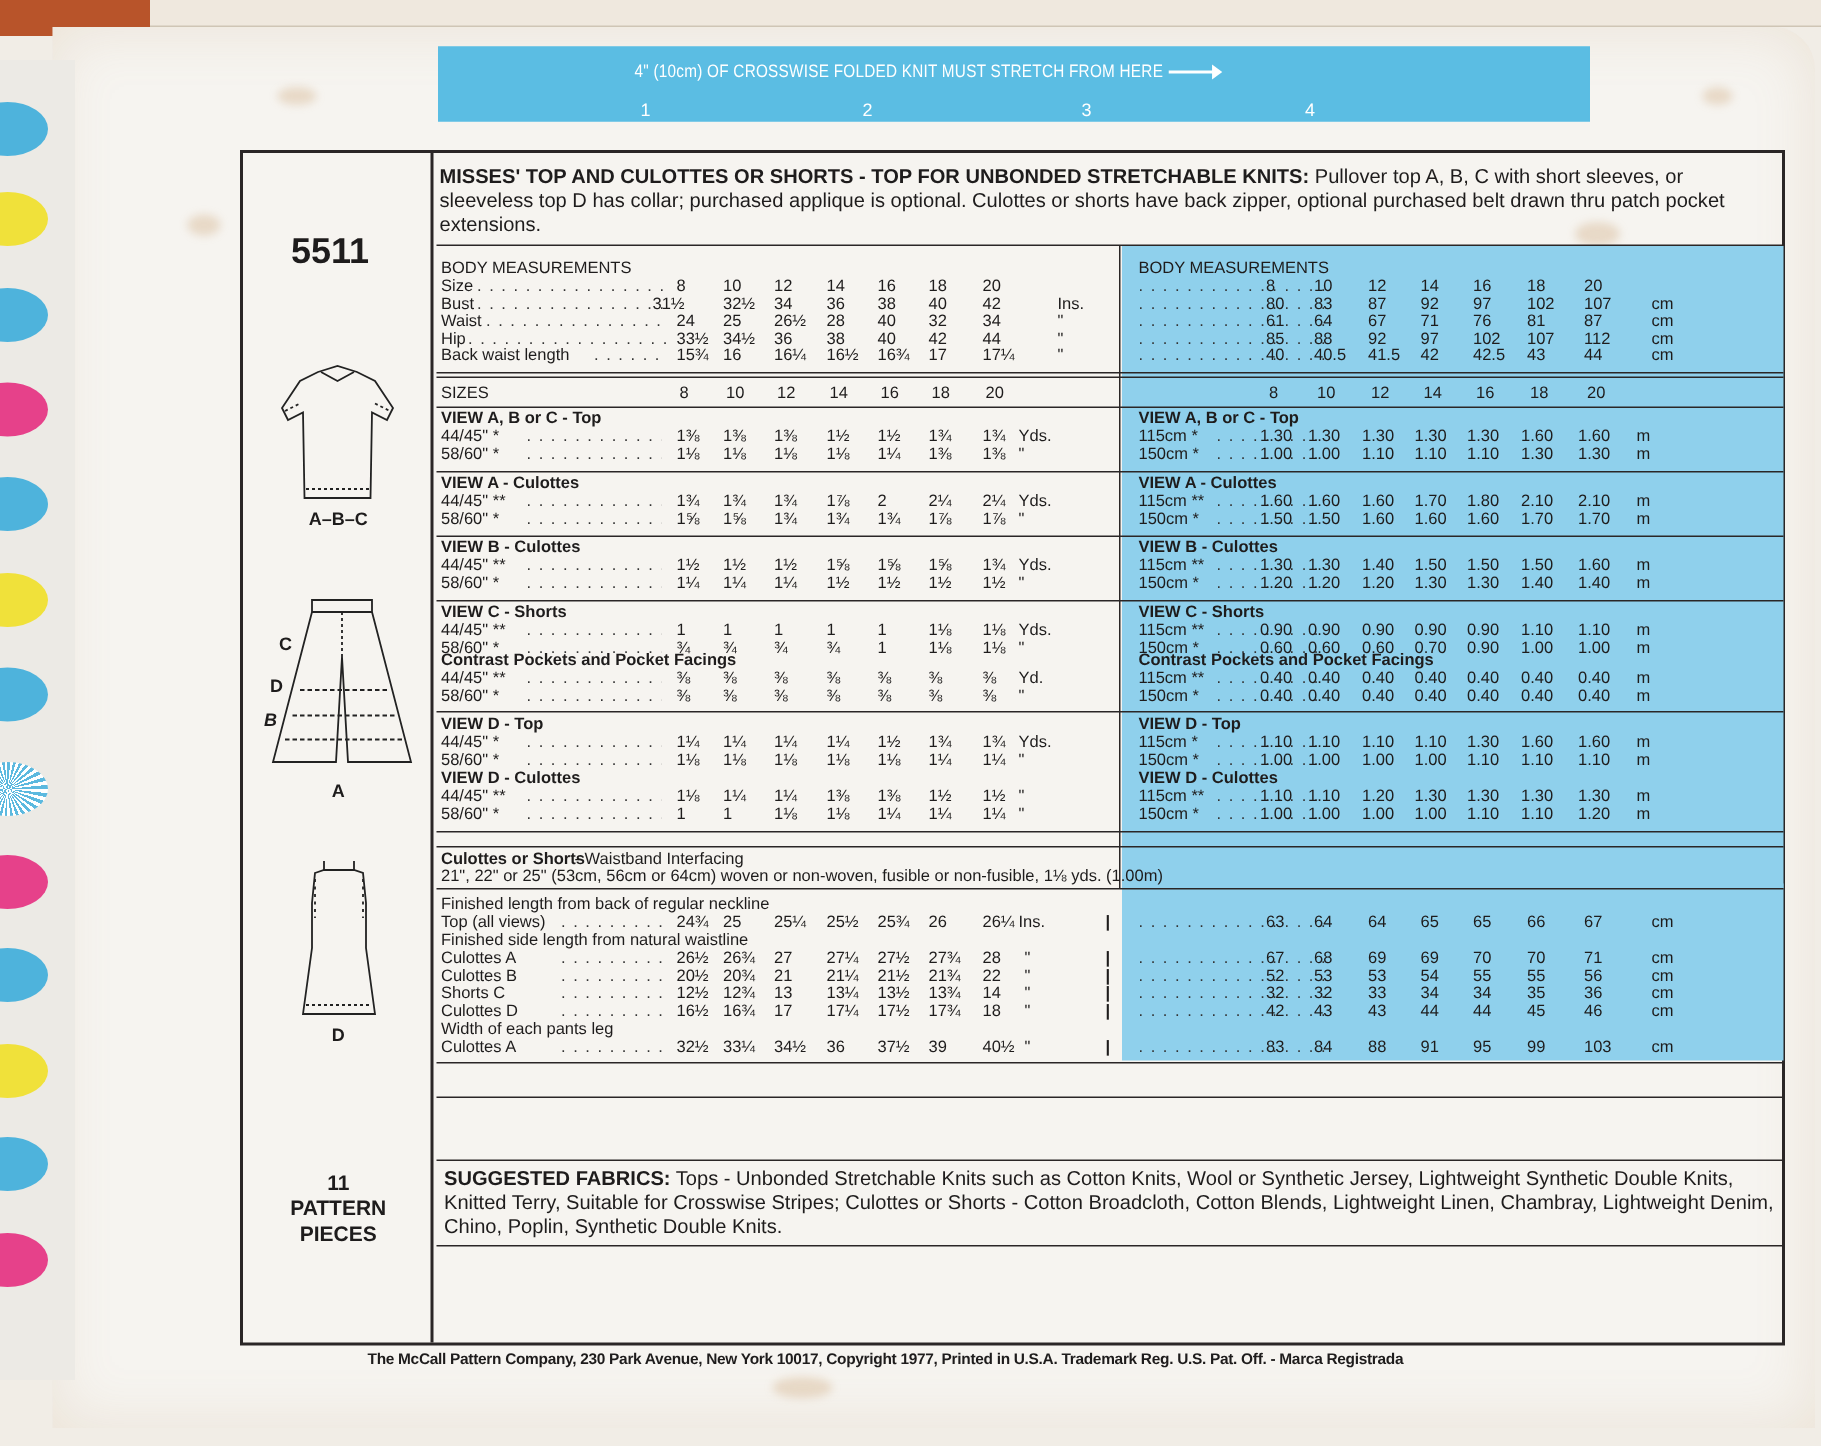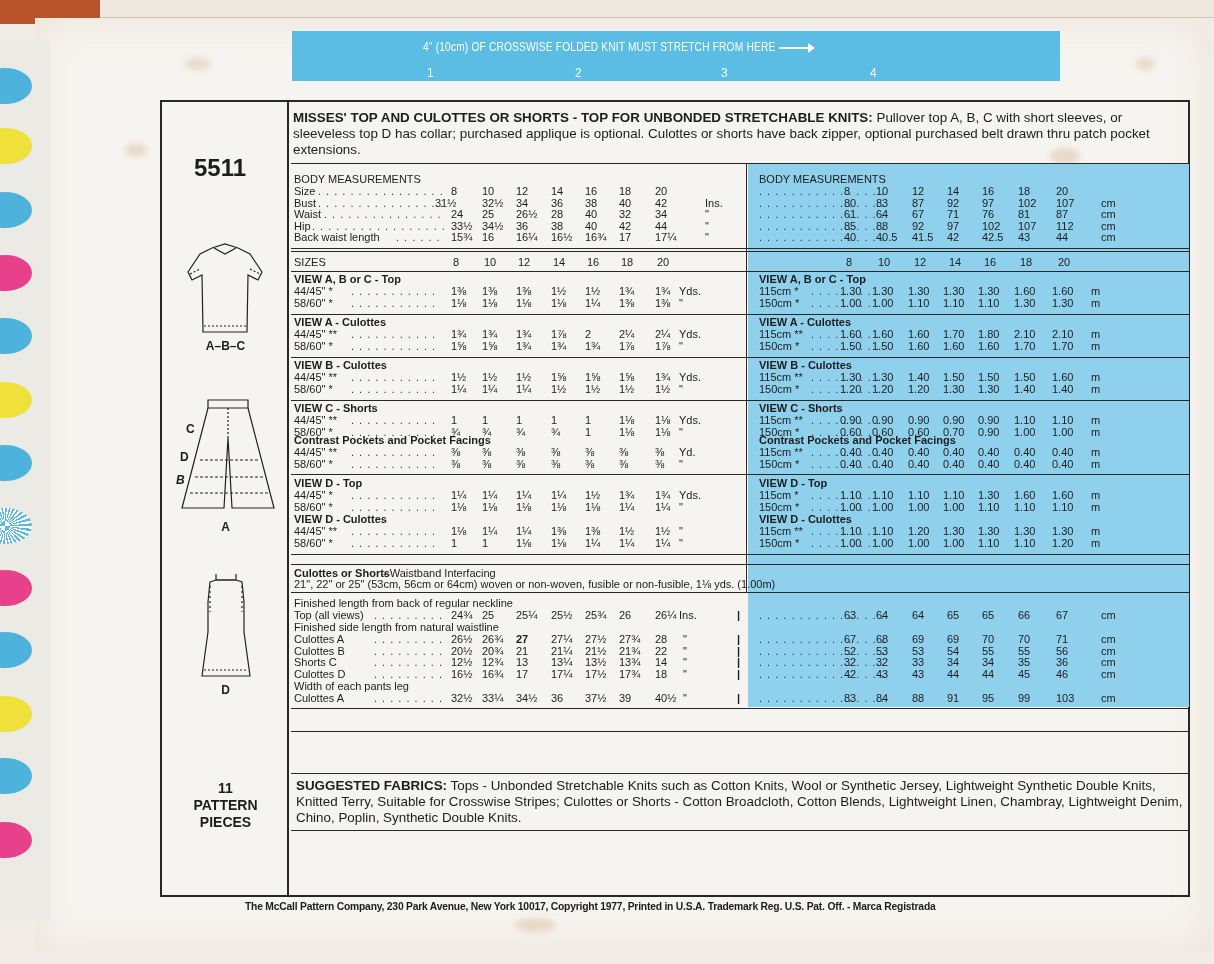--- a/index.html
+++ b/index.html
@@ -562,21 +562,21 @@
         <span class="t" style="left: 446px; top: 508px; font-weight: bold;">|</span>
         <span class="t" style="left: 468px; top: 508px; width: 128px; overflow: hidden; letter-spacing: 1px; color: rgb(51, 51, 51);">. . . . . . . . . . . . . . . . . . . . . . . . . .</span>
         <span class="t" style="left: 388px; top: 508px;">Ins.</span>
         <span class="t" style="left: 3px; top: 520px;">Finished side length from natural waistline</span>
         <span class="t" style="left: 3px; top: 532px;">Culottes A</span>
         <span class="t" style="left: 83px; top: 532px; width: 70px; overflow: hidden; letter-spacing: 1px; color: rgb(51, 51, 51);">. . . . . . . . . . . . . . . . . . . . . . . . . .</span>
         <span class="t" style="left: 160px; top: 532px;">26½</span>
         <span class="t" style="left: 553px; top: 532px;">67</span>
         <span class="t" style="left: 191px; top: 532px;">26¾</span>
         <span class="t" style="left: 585px; top: 532px;">68</span>
-        <span class="t" style="left: 225px; top: 532px; font-weight: bold;">27</span>
+        <span class="t" style="left: 225px; top: 532px;">27</span>
         <span class="t" style="left: 621px; top: 532px;">69</span>
         <span class="t" style="left: 260px; top: 532px;">27¼</span>
         <span class="t" style="left: 656px; top: 532px;">69</span>
         <span class="t" style="left: 294px; top: 532px;">27½</span>
         <span class="t" style="left: 691px; top: 532px;">70</span>
         <span class="t" style="left: 328px; top: 532px;">27¾</span>
         <span class="t" style="left: 727px; top: 532px;">70</span>
         <span class="t" style="left: 364px; top: 532px;">28</span>
         <span class="t" style="left: 765px; top: 532px;">71</span>
         <span class="t" style="left: 810px; top: 532px;">cm</span>

